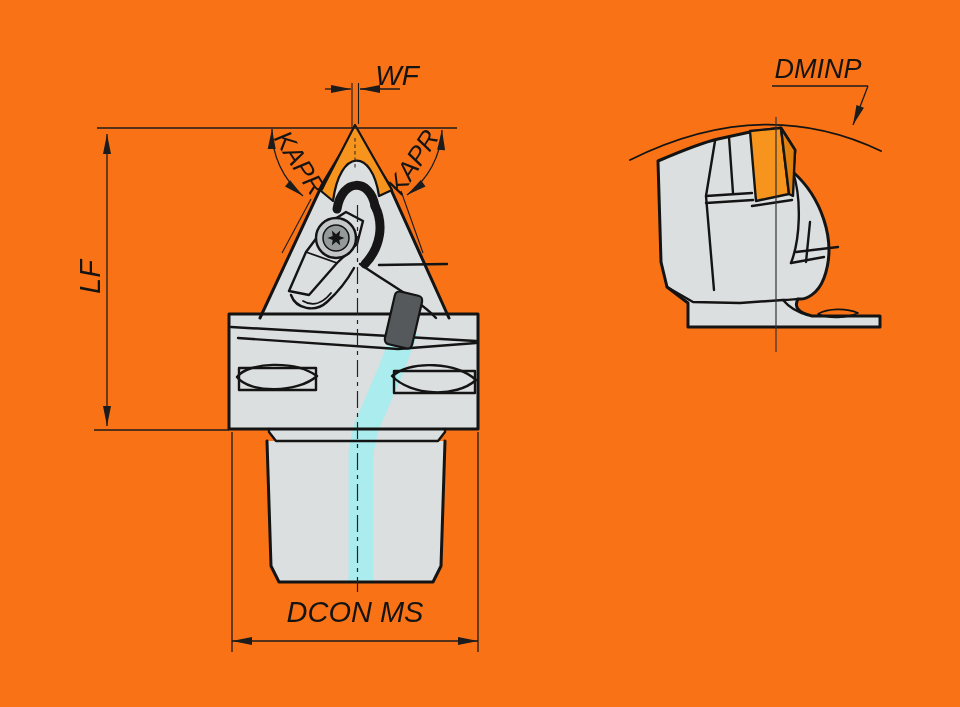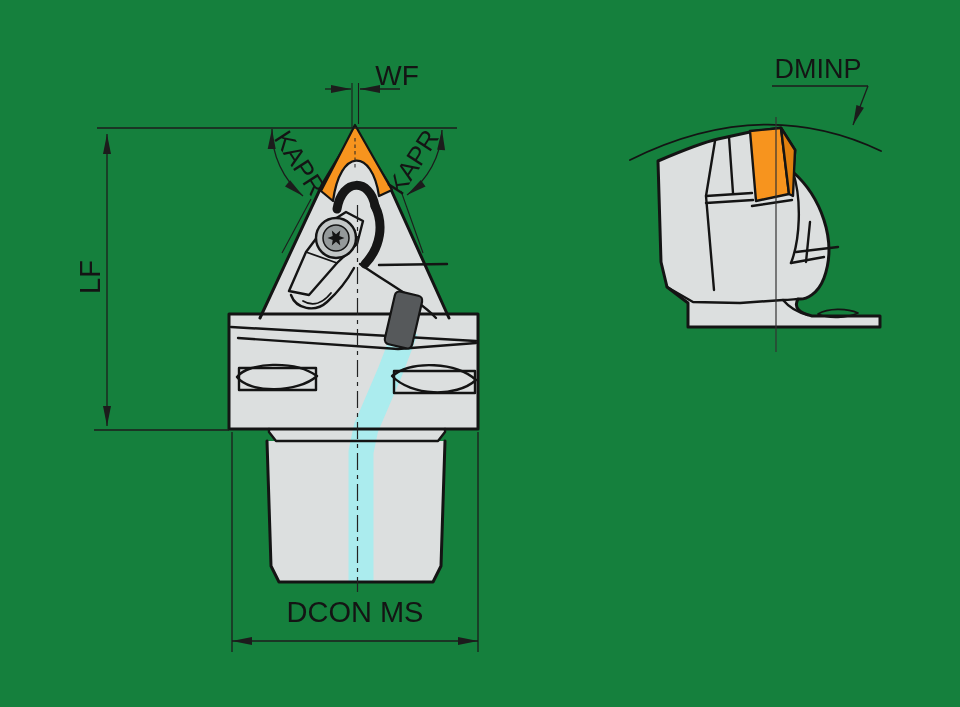--- a/index.html
+++ b/index.html
@@ -1,16 +1,16 @@
 <!DOCTYPE html>
 <html style="--outline: #141414; --body-gray: #dcdfdf; --insert-orange: #f7941e; --insert-orange-shade: #e0800e; --coolant-cyan: #abecee; --pin-gray: #56595b; --screw-gray: #c3c7c7; --screw-gray-dark: #94999a; --dimension: #1c1c1c; --background: #ffffff;"><head>
 <meta charset="utf-8">
 <style>
   html,body{margin:0;padding:0;background:#ffffff;}
-  .stage{width:960px;height:707px;position:relative;background:#15803d;overflow:hidden;}
+  .stage{width:960px;height:707px;position:relative;background:#f97316;overflow:hidden;font-style:italic;}
   svg{display:block;}
   text{font-family:"Liberation Sans","DejaVu Sans",sans-serif;fill:var(--outline);}
   .fillbody{fill:var(--body-gray);stroke:none;}
   .ol{fill:none;stroke:var(--outline);stroke-width:3;stroke-linejoin:round;stroke-linecap:round;}
   .ol2{fill:none;stroke:var(--outline);stroke-width:2.4;stroke-linejoin:round;stroke-linecap:round;}
   .ol15{fill:none;stroke:var(--outline);stroke-width:1.8;stroke-linejoin:round;stroke-linecap:round;}
   .solid{fill:var(--body-gray);stroke:var(--outline);stroke-width:3;stroke-linejoin:round;}
   .dim{fill:none;stroke:var(--dimension);stroke-width:1.3;}
   .dimthin{fill:none;stroke:var(--dimension);stroke-width:1.1;}
   .coolant{fill:none;stroke:var(--coolant-cyan);stroke-width:25;stroke-linejoin:round;stroke-linecap:butt;}

